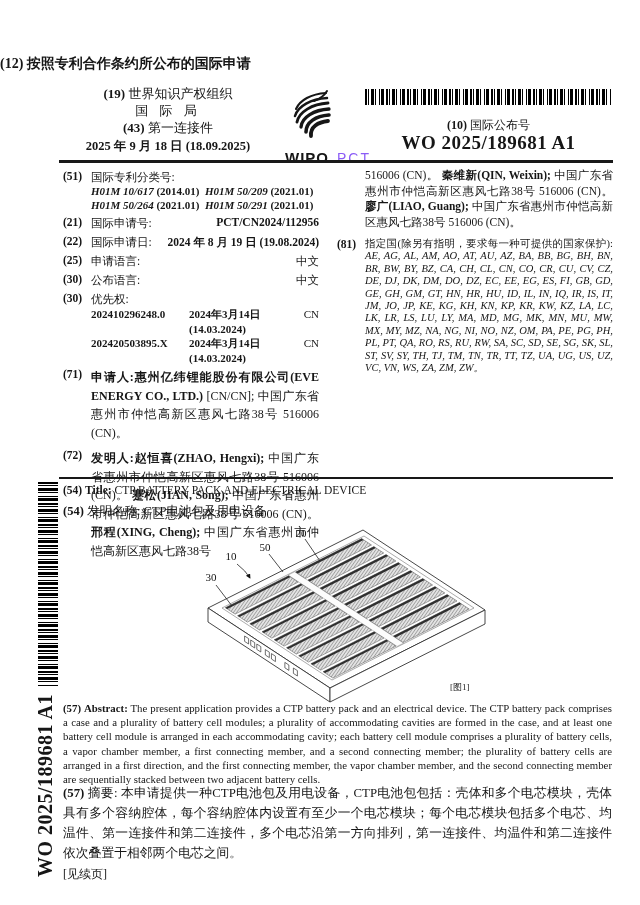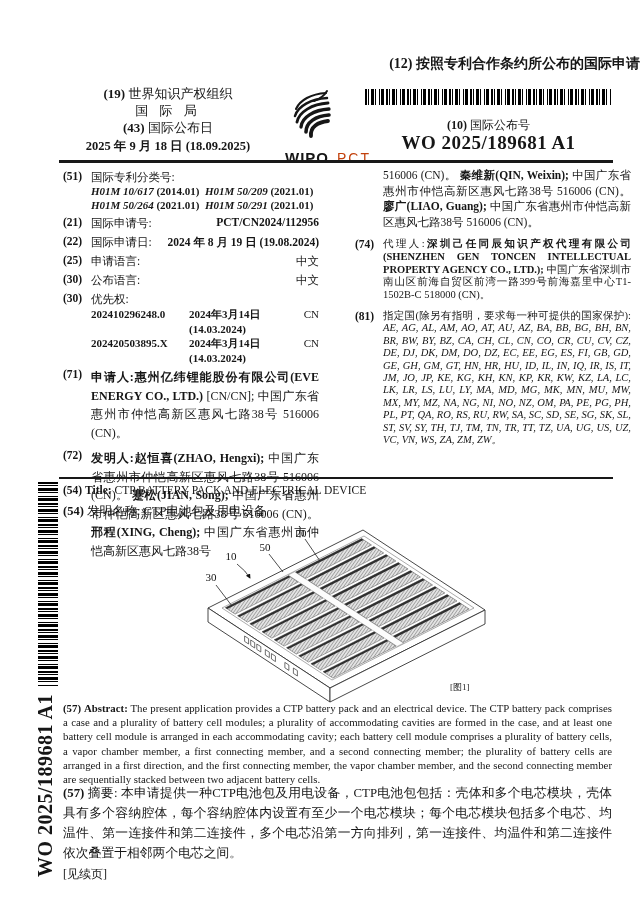--- a/index.html
+++ b/index.html
@@ -2,36 +2,36 @@
 <html><head>
 <meta charset="utf-8">
 <style>
   html,body{margin:0;padding:0;background:#e9e9e9;}
   #page{position:relative;width:640px;height:905px;background:#fff;overflow:hidden;
         font-family:"Liberation Serif","DejaVu Serif",serif;color:#161616;}
   .abs{position:absolute;}
   b,.b{font-weight:bold;}
   .rule{position:absolute;left:59px;width:554px;background:#181818;}
   
-  .line12{top:55px;left:0;width:640px;text-align:right;font-size:14px;font-weight:bold;}
+  .line12{top:55px;left:0;width:640px;text-align:left;font-size:14px;font-weight:bold;}
   .hdr-left{top:85px;left:62px;width:212px;text-align:center;font-size:13px;line-height:17px;}
   .hdr-left .pubdate{font-weight:bold;font-size:12.5px;margin-top:2px;}
   .hdr-left .bureau{letter-spacing:4px;}
   .logo{top:88px;left:276px;width:80px;text-align:center;}
   .logo-text{margin-top:1px;display:flex;align-items:center;justify-content:center;gap:4px;}
   .logo-wipo{font-weight:bold;font-size:15px;letter-spacing:1px;font-family:"Liberation Sans",sans-serif;margin-left:24px;}
   .logo-div{width:1.5px;height:13px;background:#444;}
-  .logo-pct{font-size:14px;letter-spacing:2px;color:#c2410c;font-family:"Liberation Sans",sans-serif;}
+  .logo-pct{font-size:14px;letter-spacing:2px;color:#8b5cf6;font-family:"Liberation Sans",sans-serif;}
   .barcode-top{top:89px;left:365px;width:247px;height:16px;background-color:#fff;
     background-image:repeating-linear-gradient(90deg,#000 0 2px,#fff 2px 3px,#000 3px 4px,#fff 4px 6px,#000 6px 9px,#fff 9px 10px,#000 10px 11px,#fff 11px 14px,#000 14px 15px,#fff 15px 16px,#000 16px 19px,#fff 19px 21px);}
   .pubno-label{top:117px;left:365px;width:247px;text-align:center;font-size:12px;}
   .pubno{top:132px;left:365px;width:247px;text-align:center;font-size:19px;font-weight:bold;letter-spacing:0.5px;}
   
   .col-left{top:170px;left:63px;width:256px;font-size:11.5px;}
-  .col-right{top:168px;left:355px;width:276px;font-size:11.5px;}
+  .col-right{top:168px;left:337px;width:276px;font-size:11.5px;}
   .frow{display:flex;margin-top:4px;}
   .fnum{font-weight:bold;width:28px;flex:none;}
   .fbody{flex:1;}
   .ipc-grid{display:grid;grid-template-columns:1fr 1fr;line-height:13.5px;font-size:11px;}
   .ipc-grid span{font-weight:bold;font-style:italic;}
   .ipc-grid .ver{font-style:normal;font-weight:bold;}
   .kv{display:flex;justify-content:space-between;}
   .prio-row{display:flex;gap:6px;line-height:14.5px;font-size:11px;}
   .prio-row .pn{font-weight:bold;width:92px;}
   .prio-row .pd{font-weight:bold;flex:1;}
@@ -69,21 +69,21 @@
 </head>
 <body>
 
 <div id="page">
 
   <div class="abs line12">(12) 按照专利合作条约所公布的国际申请</div>
 
   <div class="abs hdr-left">
     <div><b>(19)</b> <span>世界知识产权组织</span></div>
     <div class="bureau">国 际 局</div>
-    <div><b>(43)</b> <span>国际公布日</span></div>
+    <div><b>(43)</b> <span>第一连接件</span></div>
     <div class="pubdate">2025 年 9 月 18 日 (18.09.2025)</div>
   </div>
 
   <div class="abs logo">
     <svg width="72" height="56" viewBox="0 0 72 56">
       <g fill="none" stroke="#161616" stroke-linecap="round">
         <path d="M47,3 C44,8 40,11 34,13" stroke-width="2"></path>
         <path d="M46,5 C31,6 20,12 16,21" stroke-width="2.1"></path>
         <path d="M47,10 C31,11 18,18 15,28" stroke-width="2.5"></path>
         <path d="M48,15 C32,16 19,24 17,34" stroke-width="2.9"></path>
@@ -172,24 +172,20 @@
 
     <div class="frow" style="margin-top:7px;">
       <span class="fnum">(72)</span>
       <div class="fbody para p72"><b>发明人:</b><b>赵恒喜(ZHAO, Hengxi); </b><span>中国广东省惠州市仲恺高新区惠风七路38号 516006 (CN)。 </span><b>蹇松(JIAN, Song); </b><span>中国广东省惠州市仲恺高新区惠风七路38号 516006 (CN)。 </span><b>邢程(XING, Cheng); </b><span>中国广东省惠州市仲恺高新区惠风七路38号</span></div>
     </div>
   </div>
 
   <div class="abs col-right">
     <div class="cont"><span>516006 (CN)。 </span><b>秦维新(QIN, Weixin); </b><span>中国广东省惠州市仲恺高新区惠风七路38号 516006 (CN)。 </span><b>廖广(LIAO, Guang); </b><span>中国广东省惠州市仲恺高新区惠风七路38号 516006 (CN)。</span></div>
 
-    <div class="frow" style="margin-top:8px;">
-      <span class="fnum">(74)</span>
-      <div class="fbody para p74"><span>代理人:</span><b>深圳己任同辰知识产权代理有限公司(SHENZHEN GEN TONCEN INTELLECTUAL PROPERTY AGENCY CO., LTD.); </b><span>中国广东省深圳市南山区前海自贸区前湾一路399号前海嘉里中心T1-1502B-C 518000 (CN)。</span></div>
-    </div>
 
     <div class="frow" style="margin-top:8px;">
       <span class="fnum">(81)</span>
       <div class="fbody para p81"><span>指定国(除另有指明，要求每一种可提供的国家保护): </span><span class="codes">AE, AG, AL, AM, AO, AT, AU, AZ, BA, BB, BG, BH, BN, BR, BW, BY, BZ, CA, CH, CL, CN, CO, CR, CU, CV, CZ, DE, DJ, DK, DM, DO, DZ, EC, EE, EG, ES, FI, GB, GD, GE, GH, GM, GT, HN, HR, HU, ID, IL, IN, IQ, IR, IS, IT, JM, JO, JP, KE, KG, KH, KN, KP, KR, KW, KZ, LA, LC, LK, LR, LS, LU, LY, MA, MD, MG, MK, MN, MU, MW, MX, MY, MZ, NA, NG, NI, NO, NZ, OM, PA, PE, PG, PH, PL, PT, QA, RO, RS, RU, RW, SA, SC, SD, SE, SG, SK, SL, ST, SV, SY, TH, TJ, TM, TN, TR, TT, TZ, UA, UG, US, UZ, VC, VN, WS, ZA, ZM, ZW。</span></div>
     </div>
   </div>
 
   <div class="rule" style="top:477px;height:1.5px;"></div>
 
   <div class="abs title-block">

